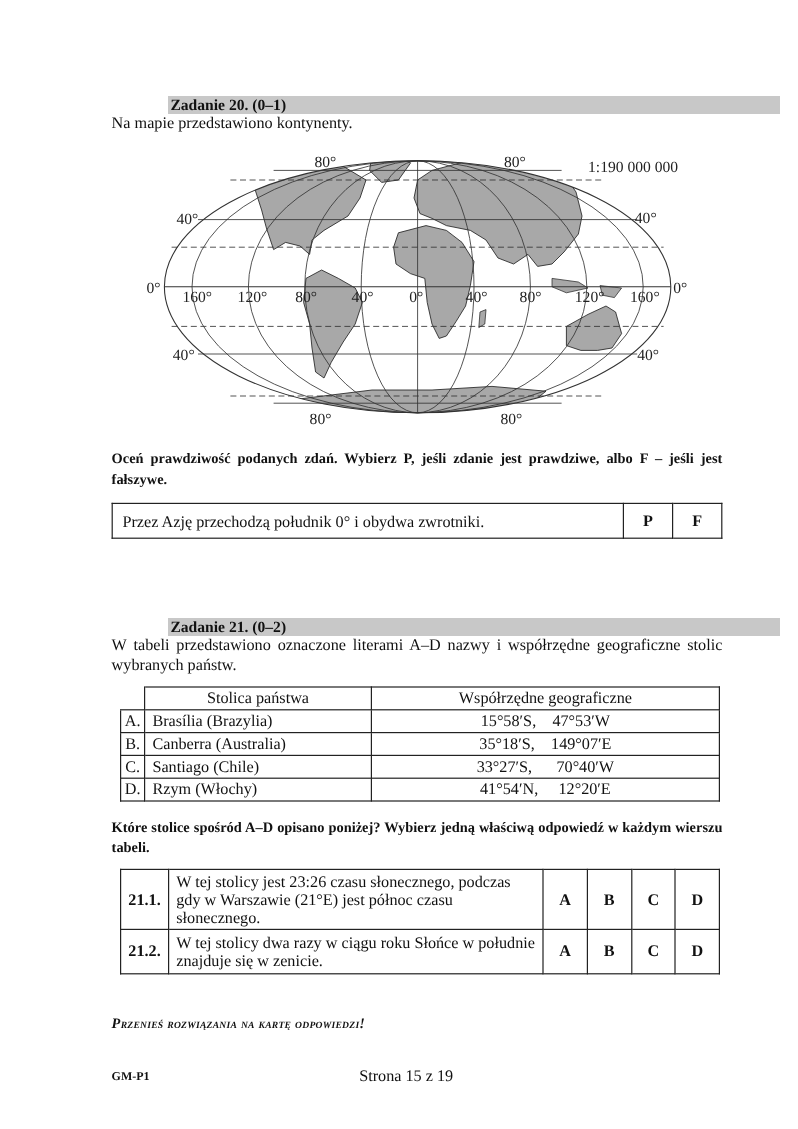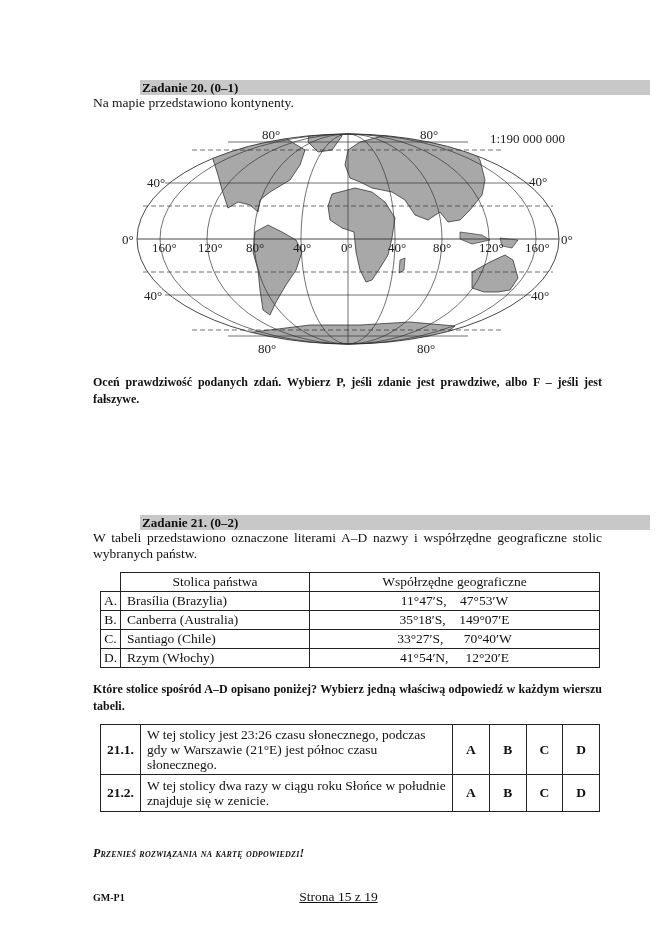--- a/index.html
+++ b/index.html
@@ -17,21 +17,21 @@
   .cap td { height: 18px; padding: 0 6px; line-height: 16px; }
   .cap td.letter { width: 19px; text-align: center; padding: 0; }
   .cap td.city { width: 176px; }
   .cap td.coord { text-align: center; }
   .cap tr.head td.blank { border-top: none; border-left: none; }
   .mc td.num { width: 37px; text-align: center; font-weight: bold; }
   .mc td.q { padding: 2px 6px; line-height: 15px; width: 302px; }
   .mc td.opt { width: 34px; text-align: center; font-weight: bold; height: 33px; }
   .przenies { position: absolute; left: 93px; top: 846px; font-weight: bold; font-style: italic; font-size: 12px; font-variant: small-caps; letter-spacing: 0.2px; }
   .footer-code { position: absolute; left: 93px; top: 892px; font-weight: bold; font-size: 10px; }
-  .footer-page { position: absolute; left: 0; width: 665px; top: 889px; text-align: center; font-size: 13.5px; padding-left: 12px; box-sizing: border-box; text-decoration: underline; }
+  .footer-page { position: absolute; left: 0; width: 665px; top: 889px; text-align: center; font-size: 13.5px; padding-left: 12px; box-sizing: border-box; }
   svg text { font-family: "Liberation Serif", "DejaVu Serif", serif; font-size: 13px; fill: #222; }
 </style>
 </head>
 <body>
 
 <div class="task-bar" style="top:80px;">Zadanie 20. (0–1)</div>
 <div class="intro" style="top:95px;">Na mapie przedstawiono kontynenty.</div>
 
 <svg class="abs" style="left:110px; top:120px;" width="480" height="240" viewBox="0 0 480 240">
   <defs>
@@ -99,37 +99,42 @@
     <text x="323" y="132">80°</text>
     <text x="369" y="132">120°</text>
     <text x="415" y="132">160°</text>
   </g>
 </svg>
 
 <div class="bold-q" style="top:374px;">Oceń prawdziwość podanych zdań. Wybierz P, jeśli zdanie jest prawdziwe, albo F – jeśli jest fałszywe.</div>
 
 <table class="tf" style="left:93px; top:419px; width:509px;">
   <tbody>
+      <tr style="height:29px;">
+    <td class="stmt">Przez Azję przechodzą południk 0° i obydwa zwrotniki.</td>
+    <td class="opt">P</td>
+    <td class="opt">F</td>
+  </tr>
 </tbody>
   </table>
 
 <div class="task-bar" style="top:515px;">Zadanie 21. (0–2)</div>
 <div class="intro" style="top:530px; width:509px; text-align:justify;">W tabeli przedstawiono oznaczone literami A–D nazwy i współrzędne geograficzne stolic wybranych państw.</div>
 
 <table class="cap" style="left:100px; top:572px; width:500px;">
   <tbody>
       <tr class="head">
     <td class="letter blank"></td>
     <td class="city" style="text-align:center;">Stolica państwa</td>
     <td class="coord">Współrzędne geograficzne</td>
   </tr>
   <tr>
     <td class="letter">A.</td>
     <td class="city">Brasília (Brazylia)</td>
-    <td class="coord"><span>11°47′S,</span>&nbsp;&nbsp;&nbsp;&nbsp;<span>47°53′W</span></td>
+    <td class="coord"><span>15°58′S,</span>&nbsp;&nbsp;&nbsp;&nbsp;<span>47°53′W</span></td>
   </tr>
   <tr>
     <td class="letter">B.</td>
     <td class="city">Canberra (Australia)</td>
     <td class="coord"><span>35°18′S,</span>&nbsp;&nbsp;&nbsp;&nbsp;<span>149°07′E</span></td>
   </tr>
   <tr>
     <td class="letter">C.</td>
     <td class="city">Santiago (Chile)</td>
     <td class="coord"><span>33°27′S,</span>&nbsp;&nbsp;&nbsp;&nbsp;&nbsp;&nbsp;<span>70°40′W</span></td>

